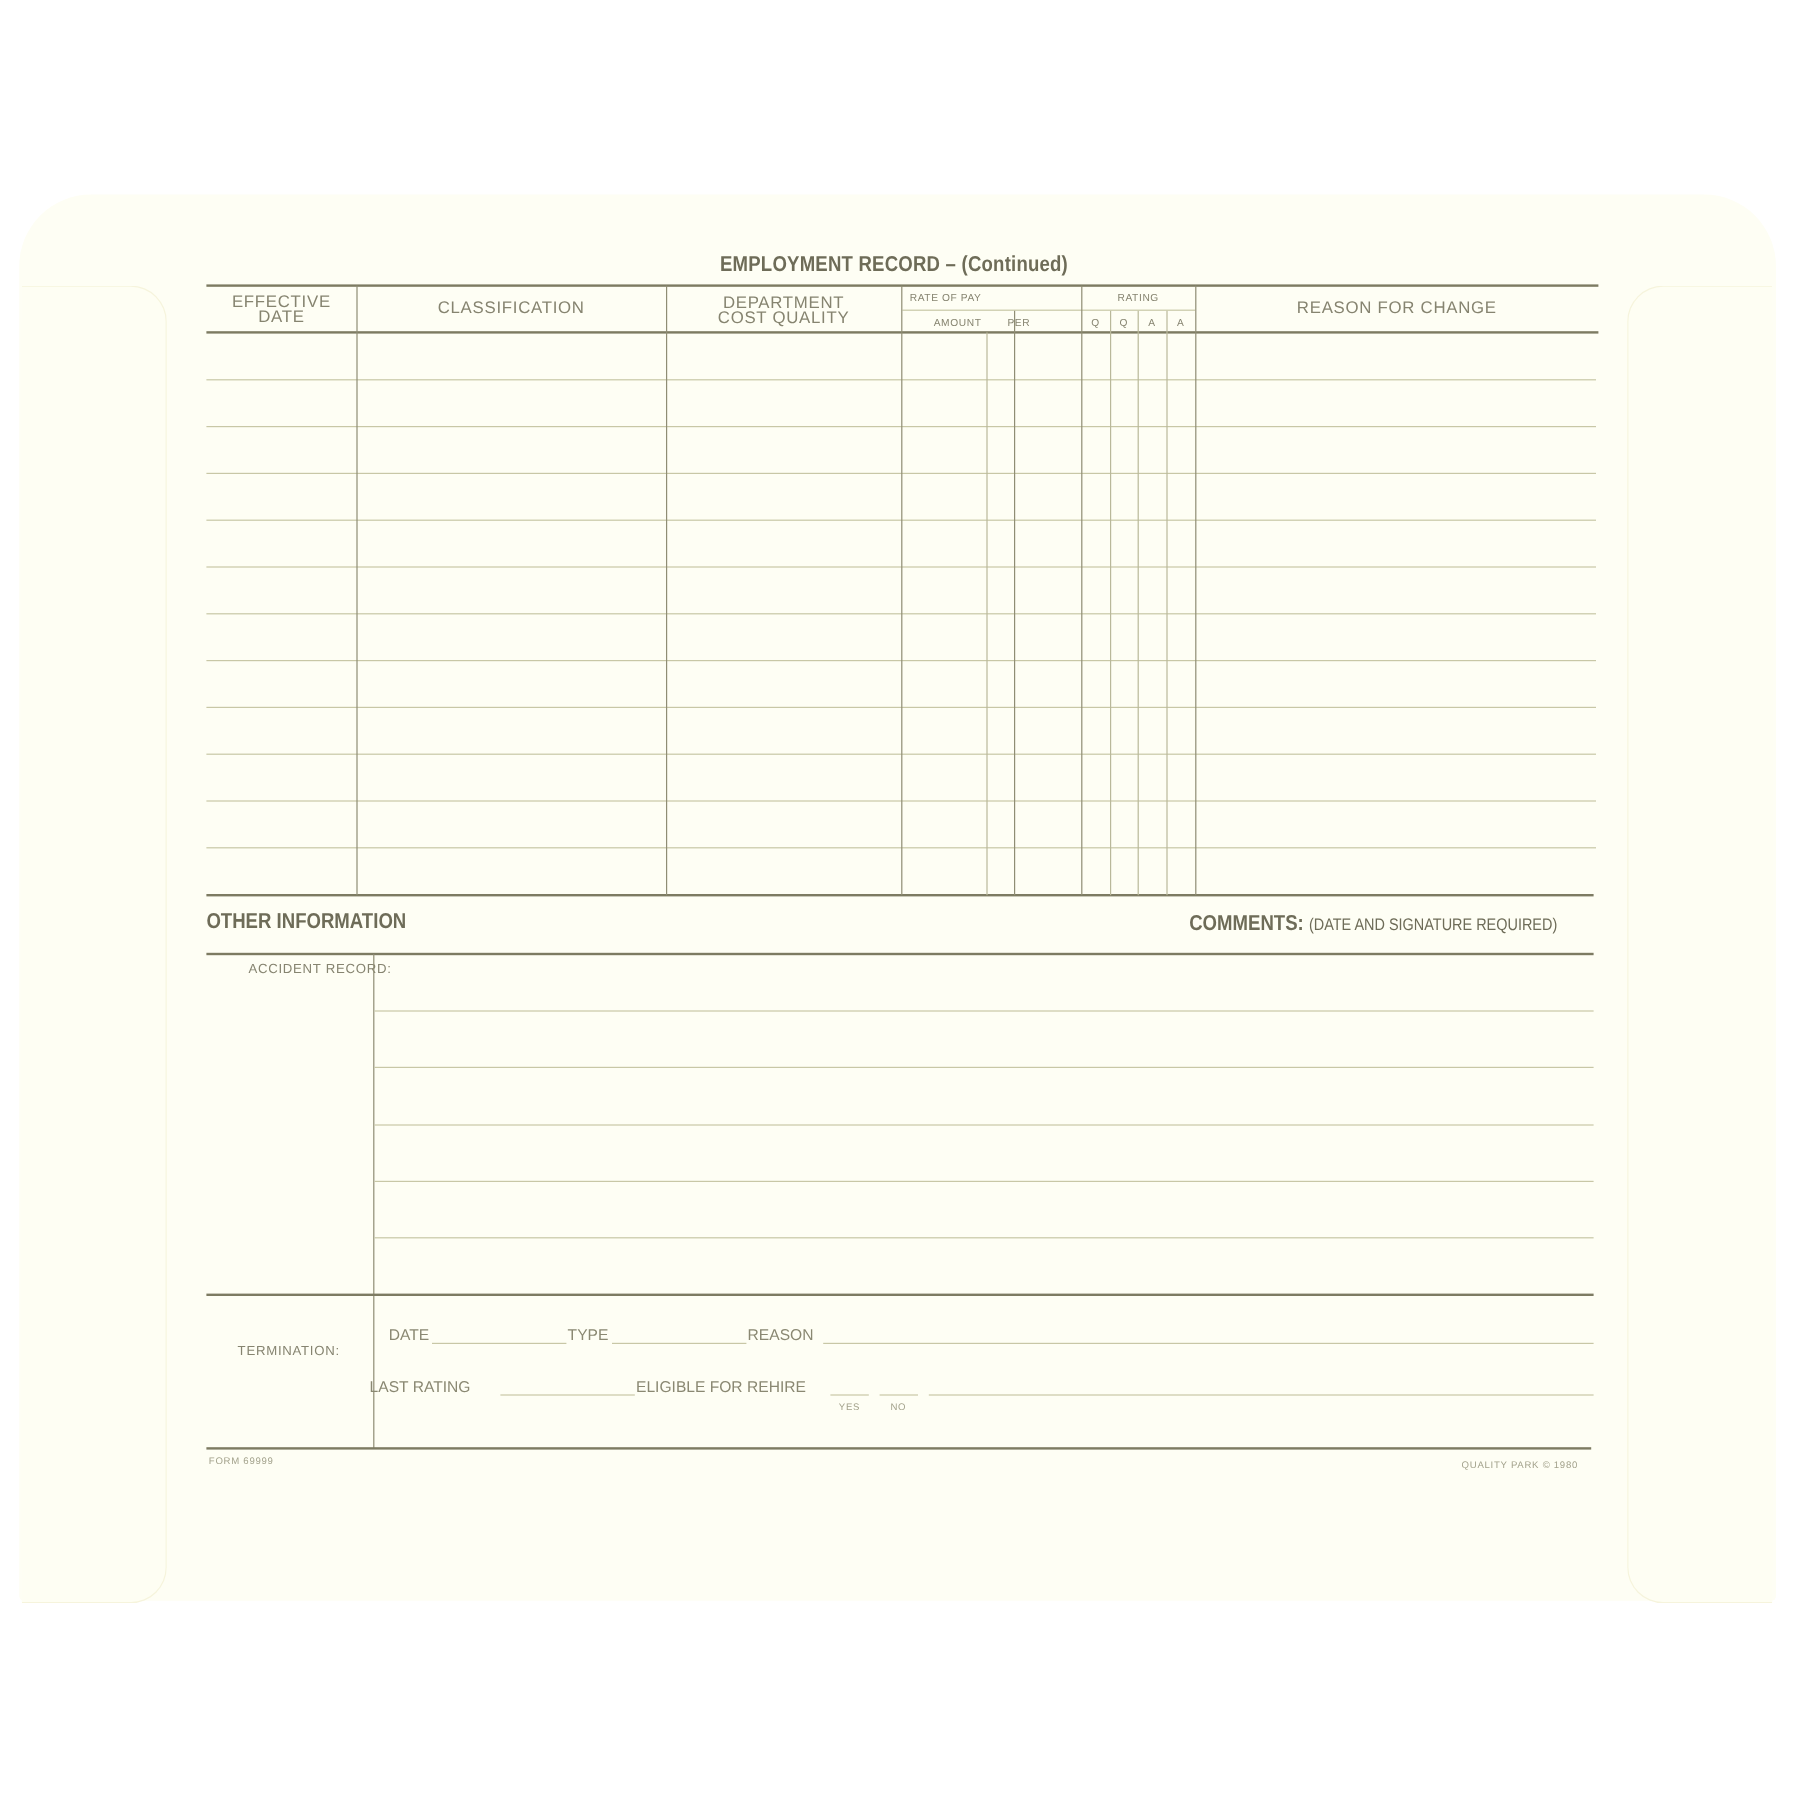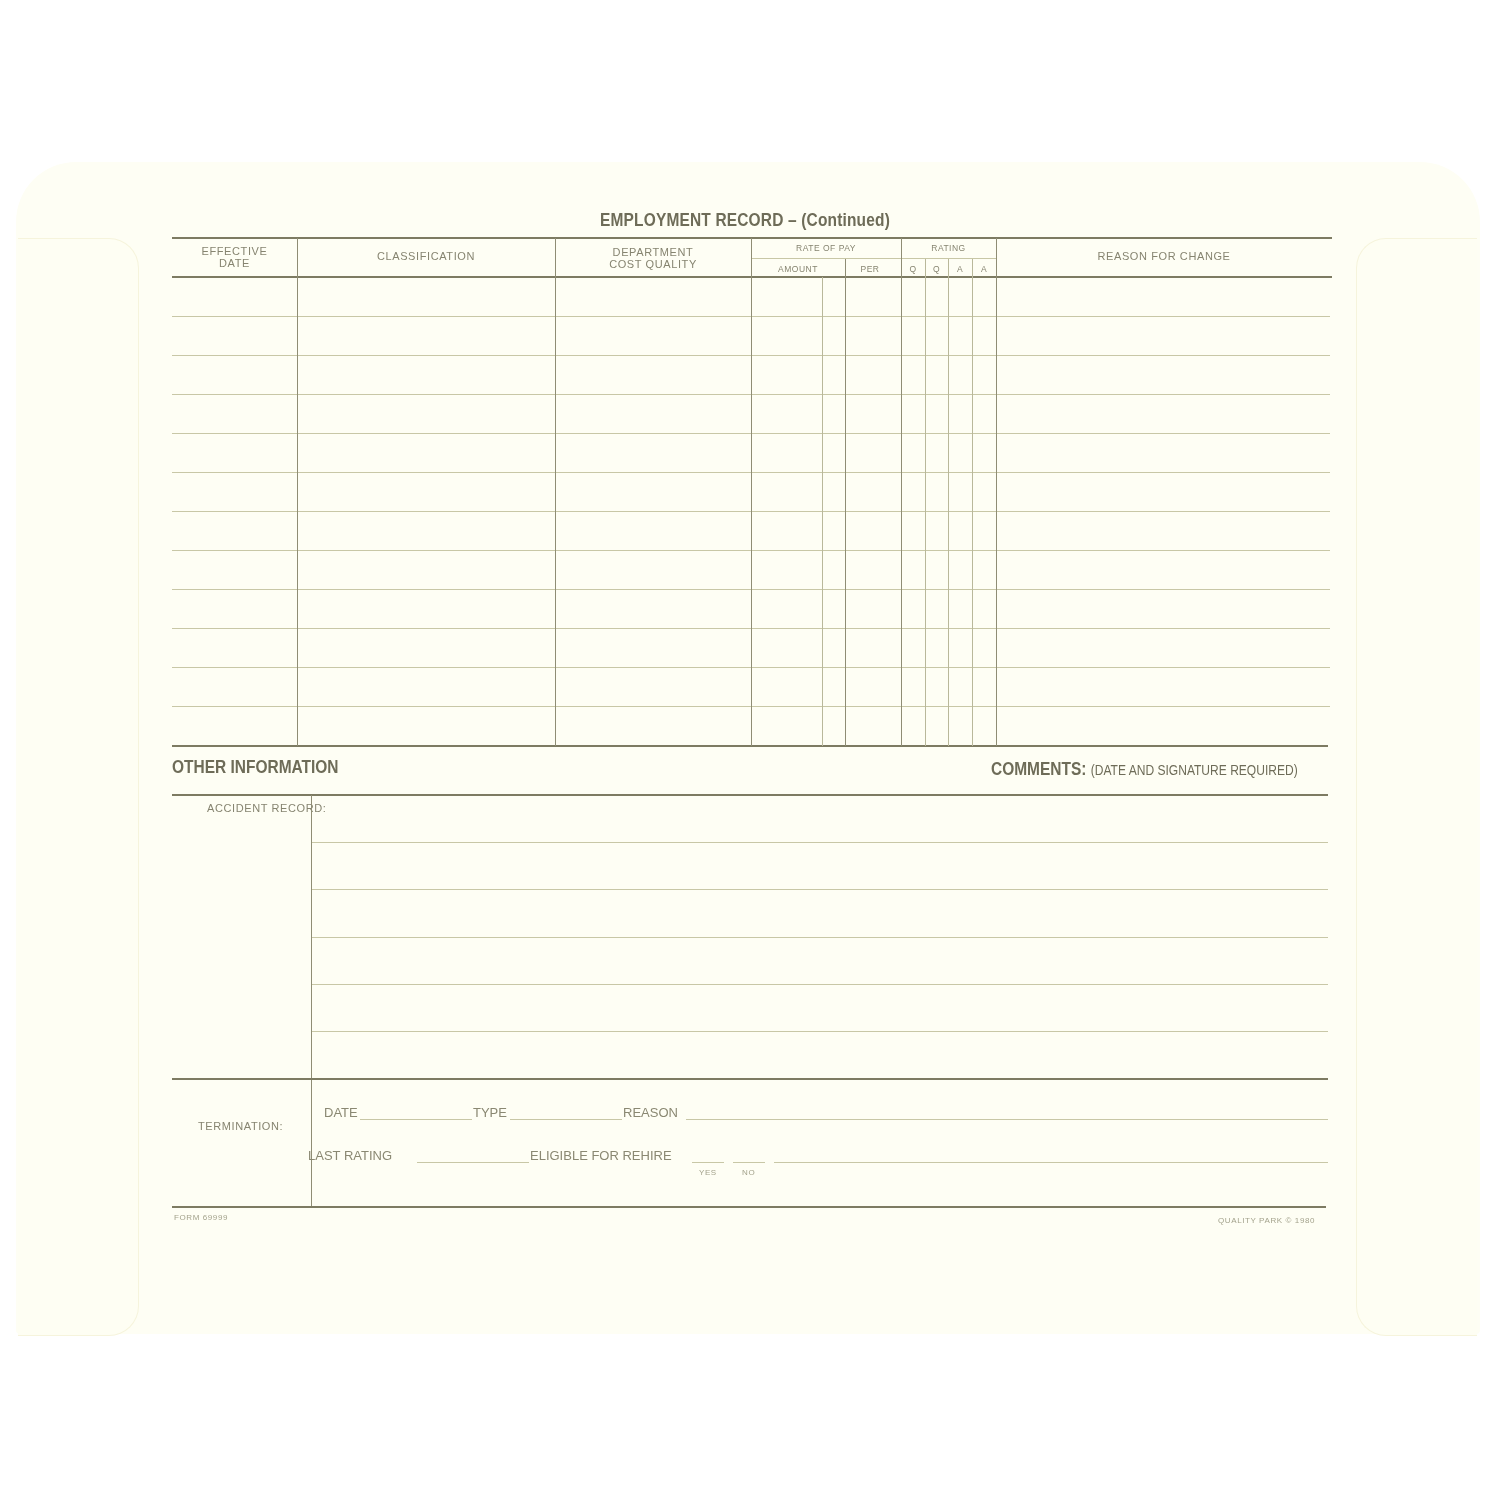--- a/index.html
+++ b/index.html
@@ -12,21 +12,21 @@
   .flap.left { left:18px; border-left:none; border-radius:0 30px 30px 0; }
   .flap.right { left:1356px; width:120px; border-right:none; border-radius:30px 0 0 30px; }
 
   .title { position:absolute; left:600px; top:210px; font-size:18px; font-weight:bold;
            color:#6e6c58; letter-spacing:0.2px; transform:scaleX(0.86); transform-origin:left; white-space:nowrap; }
   .hline { position:absolute; height:0; }
   .thick { border-top:2px solid #7d7b62; }
   .thin  { border-top:1px solid #c8c7a6; }
   .vline { position:absolute; width:0; border-left:1px solid #8f8d74; }
   .vthin { position:absolute; width:0; border-left:1px solid #b9b89a; }
-  .hdr { position:absolute; font-size:11px; text-align:center; color:#868470; letter-spacing:0.6px; line-height:12px; }
+  .hdr { position:absolute; font-size:14px; text-align:center; color:#868470; letter-spacing:0.6px; line-height:12px; }
   .hdr.small { font-size:8.5px; letter-spacing:0.5px; }
   .section { position:absolute; font-size:18px; font-weight:bold; color:#6e6c58;
              transform:scaleX(0.86); transform-origin:left; white-space:nowrap; }
   .label { position:absolute; font-size:11px; color:#868470; letter-spacing:0.6px; white-space:nowrap; }
   .field { position:absolute; font-size:13px; color:#8a8872; white-space:nowrap; }
   .tiny { position:absolute; font-size:8px; color:#a3a28c; letter-spacing:0.6px; white-space:nowrap; }
 </style>
 </head>
 <body>
 
@@ -68,23 +68,23 @@
 
 <div class="hdr" style="left:172px; top:245px; width:125px;">
   <div>EFFECTIVE</div>
   <div>DATE</div>
 </div>
 <div class="hdr" style="left:297px; top:250px; width:258px;">CLASSIFICATION</div>
 <div class="hdr" style="left:555px; top:246px; width:196px;">
   <div>DEPARTMENT</div>
   <div>COST QUALITY</div>
 </div>
-<div class="hdr small" style="left:751px; top:242px; width:150px;">RATE OF PAY</div>
+<div class="hdr small" style="left:713px; top:242px; width:150px;">RATE OF PAY</div>
 <div class="hdr small" style="left:751px; top:263px; width:94px;">AMOUNT</div>
-<div class="hdr small" style="left:842px; top:263px; width:56px;text-align:center;">PER</div>
+<div class="hdr small" style="left:821px; top:263px; width:56px;text-align:center;">PER</div>
 <div class="hdr small" style="left:901px; top:242px; width:95px;text-align:center;">RATING</div>
 <div class="hdr small" style="left:901px; top:263px; width:24px;">Q</div>
 <div class="hdr small" style="left:925px; top:263px; width:23px;">Q</div>
 <div class="hdr small" style="left:948px; top:263px; width:24px;">A</div>
 <div class="hdr small" style="left:972px; top:263px; width:24px;">A</div>
 <div class="hdr" style="left:996px; top:250px; width:336px;">REASON FOR CHANGE</div>
 
 <div class="section" style="left:172px; top:757px;">OTHER INFORMATION</div>
 <div class="section" style="left:991px; top:759px;">
   <span>COMMENTS:</span>

